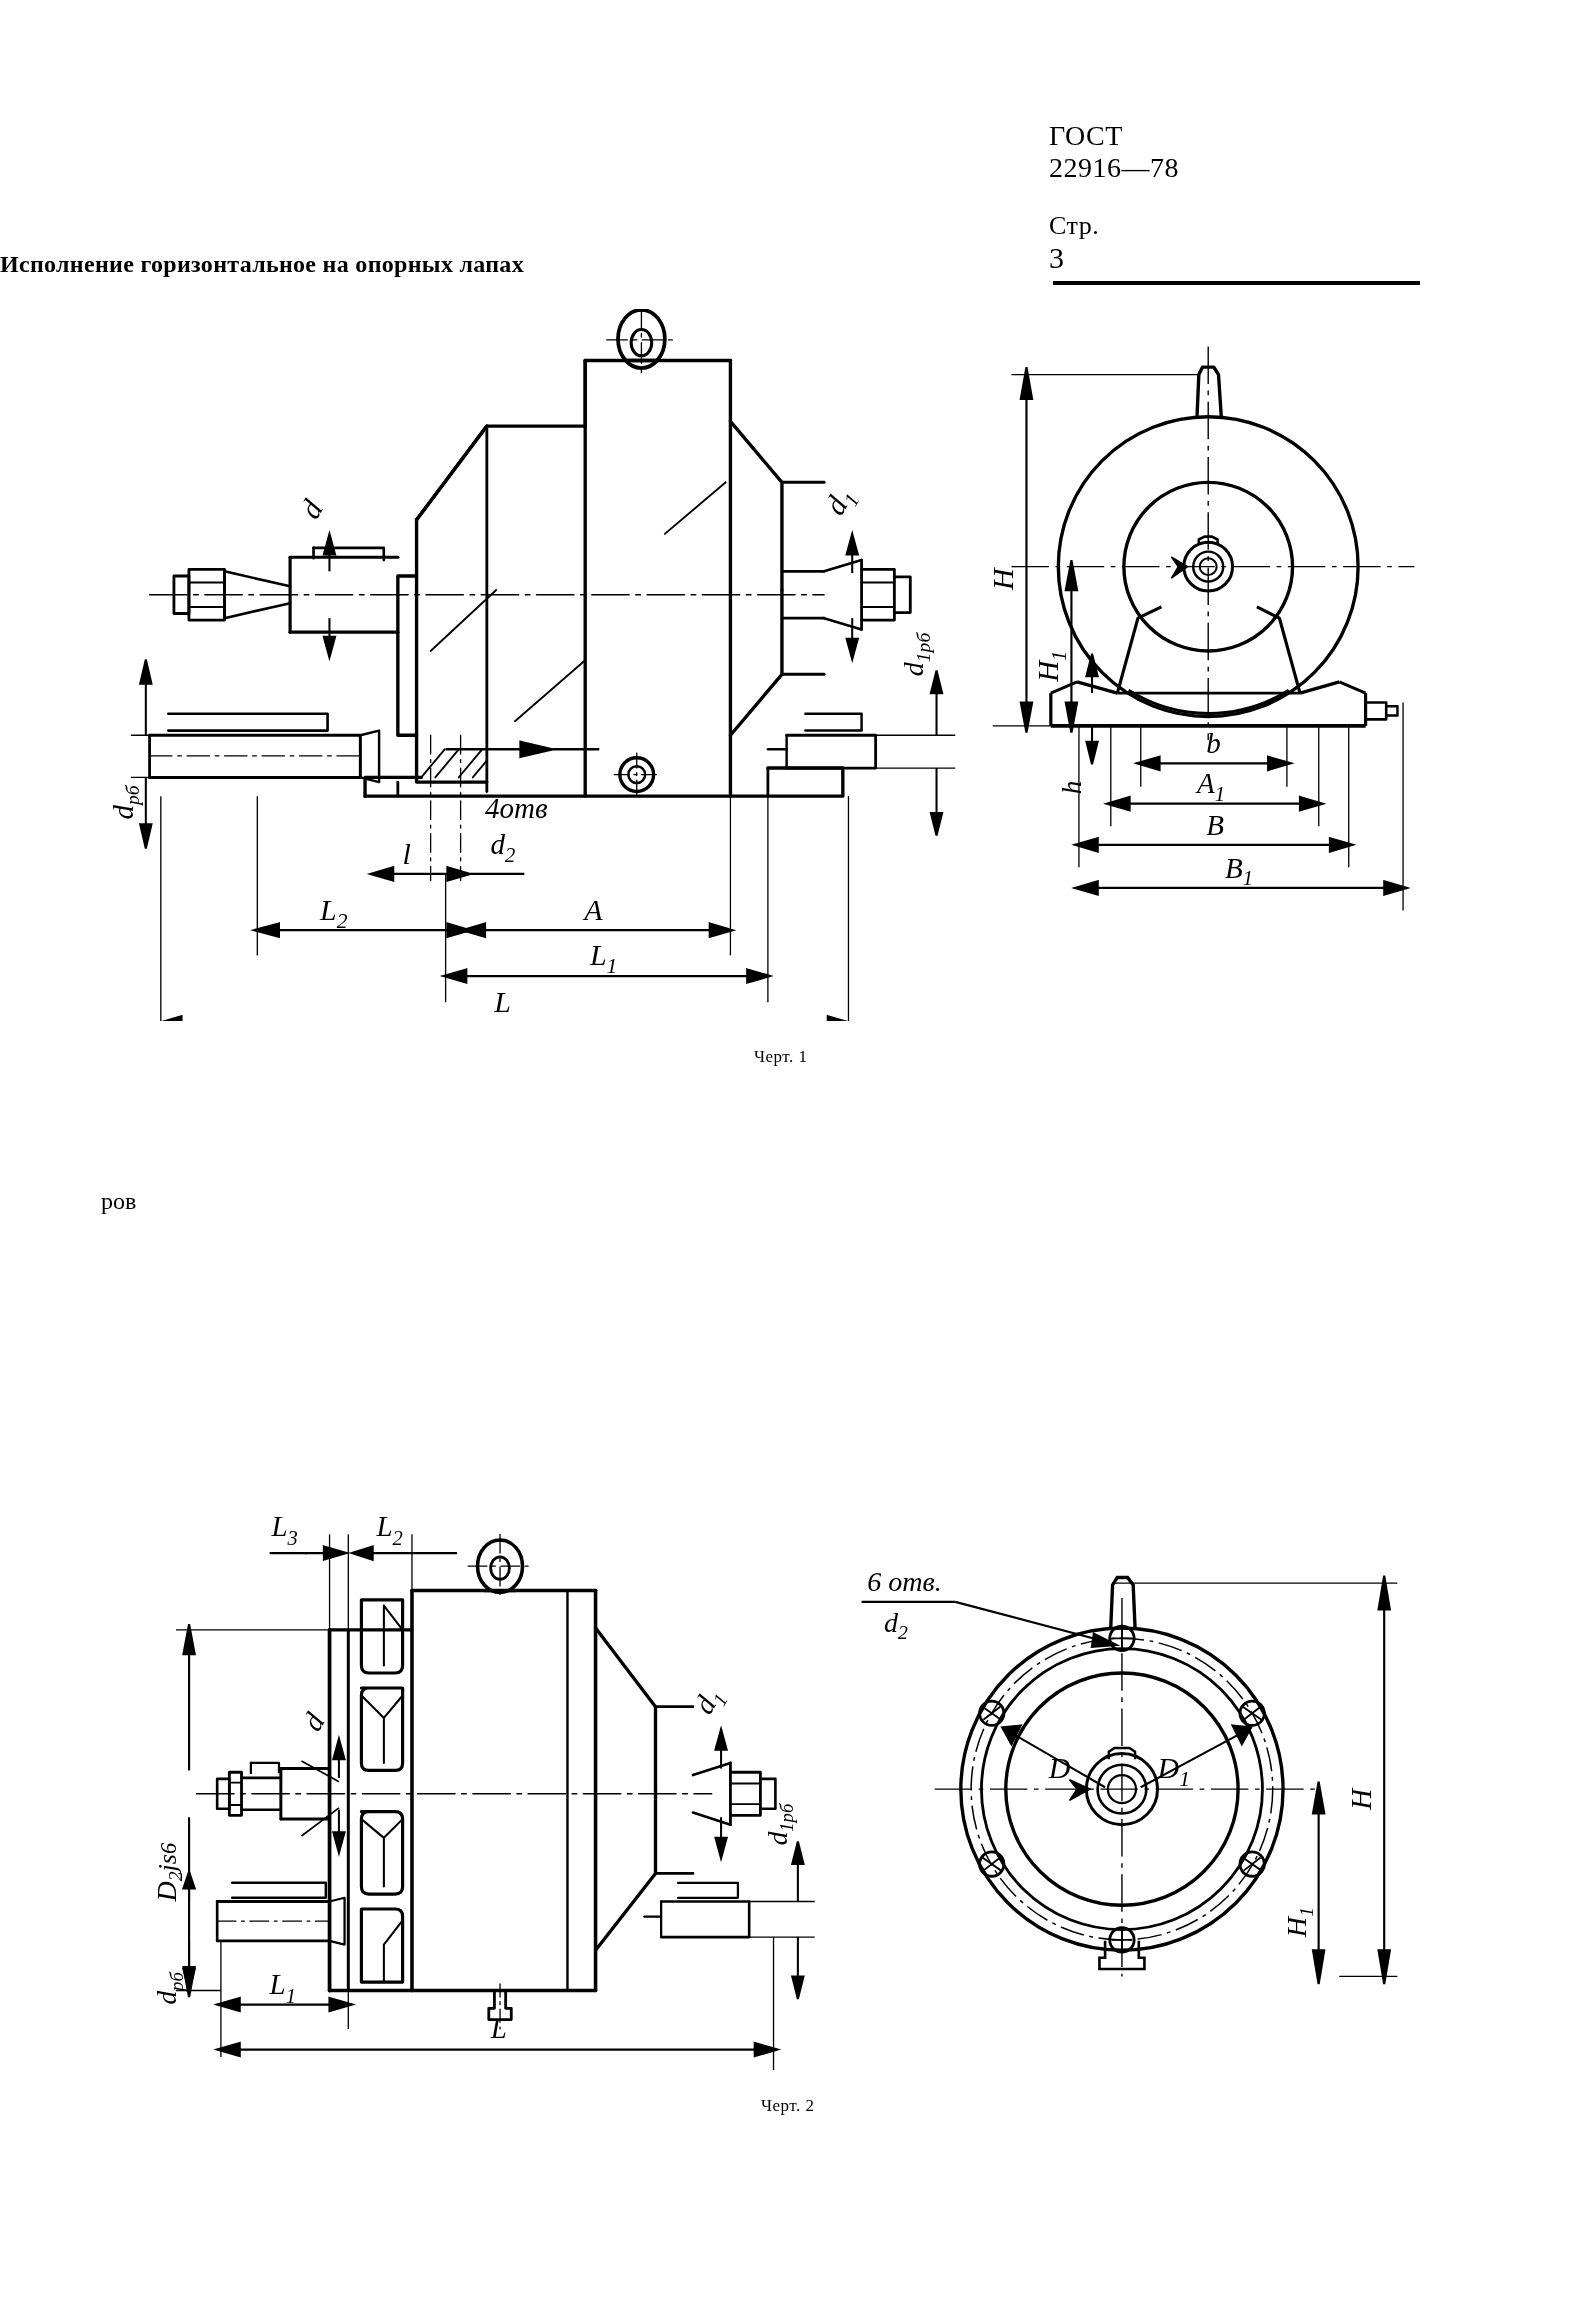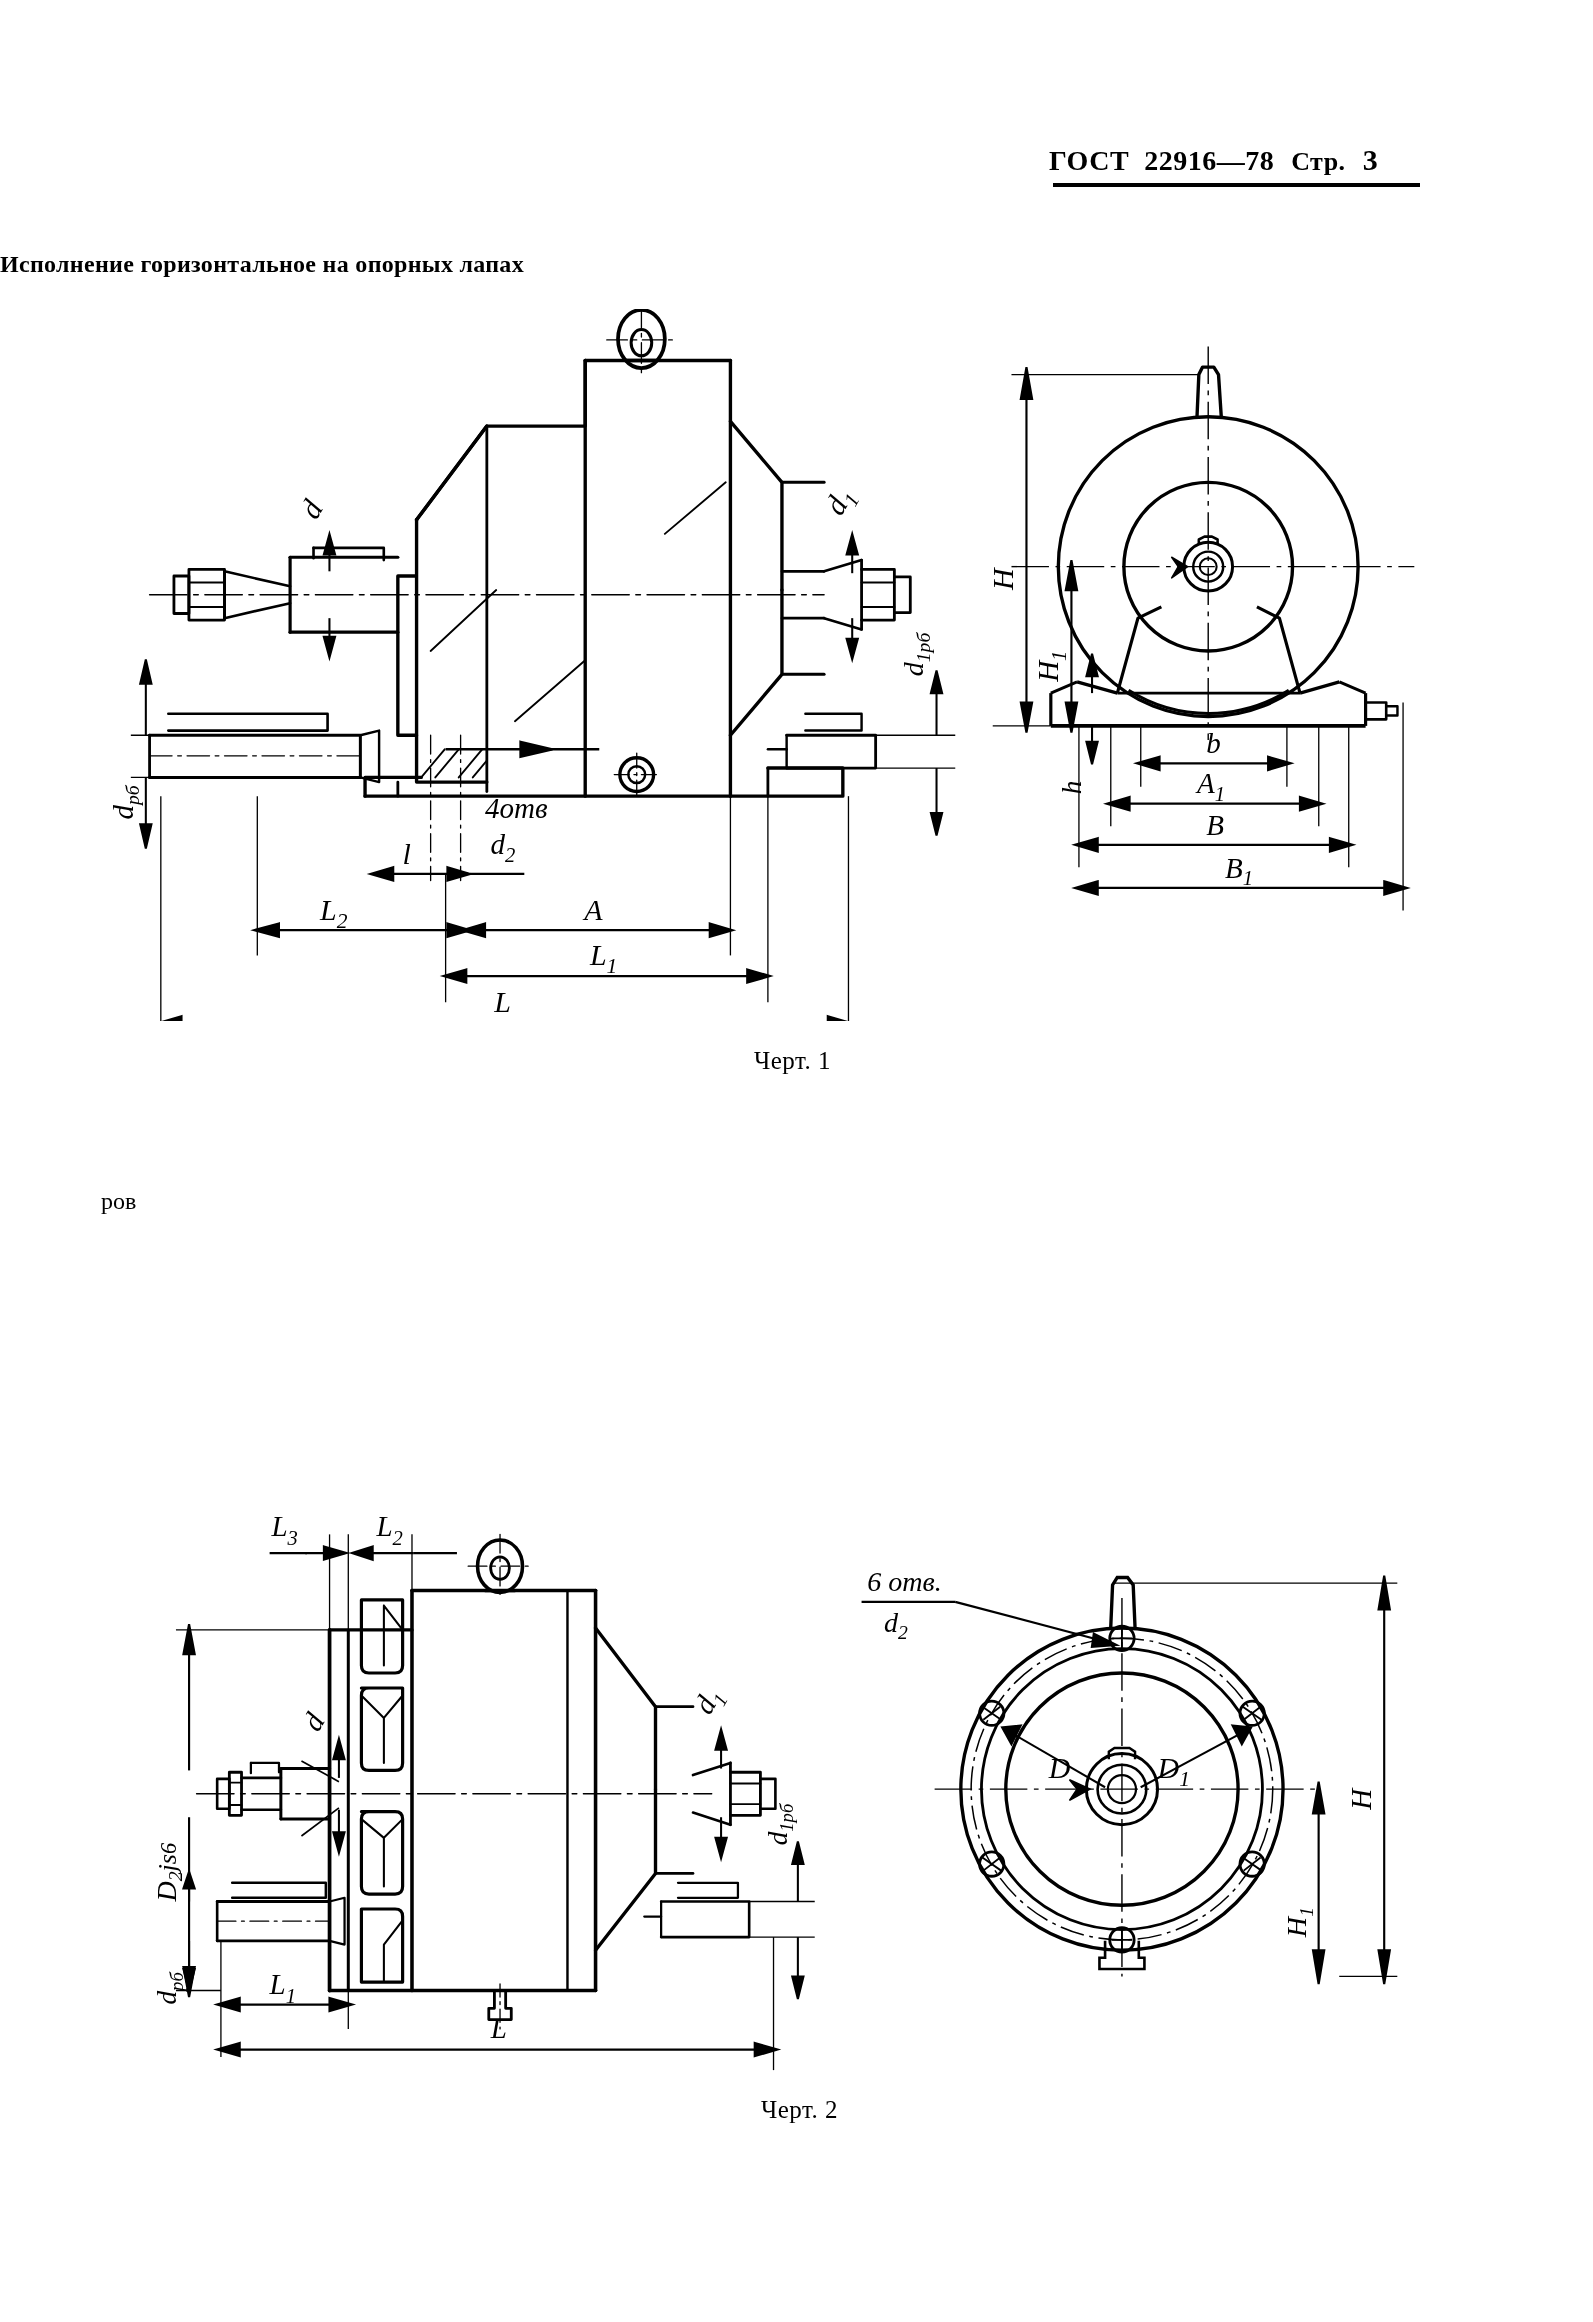--- a/index.html
+++ b/index.html
@@ -23,24 +23,25 @@
   #header-block {
     position: absolute;
     left: 1049px;
     top: 120px;
     width: 431px;
   }
   #header-line {
     display: flex;
     align-items: baseline;
     justify-content: flex-start;
-    font-weight: bold;
+    font-weight: normal;
     font-size: 28px;
     letter-spacing: 0.5px;
     white-space: nowrap;
+    flex-direction: column;
   }
   #header-line .gost-label { margin-right: 15px; }
   #header-line .gost-number { margin-right: 17px; }
   #header-line .page-label { margin-right: 17px; font-size: 26px; margin-top: 27px; }
   #header-line .page-number { font-size: 30px; }
   #header-rule {
     margin-top: 5.6px;
     margin-left: 3.7px;
     width: 367px;
     height: 4.7px;
@@ -55,21 +56,21 @@
     font-weight: bold;
     font-size: 24px;
     letter-spacing: 0.3px;
   }
   #title-fig1 { top: 251px; left: 0; }
   #title-fig2 { top: 1454px; left: 0; letter-spacing: 2.4px; }
 
   
   .fig-caption {
     position: absolute;
-    font-size: 25px;
+    font-size: 17px;
     letter-spacing: 0.5px;
   }
   #caption-fig1 { left: 754px; top: 1047px; }
   #caption-fig2 { left: 761px; top: 2082px; margin-top: 14px; }
 
   
   #note-block {
     position: absolute;
     left: 142px;
     top: 1151px;

